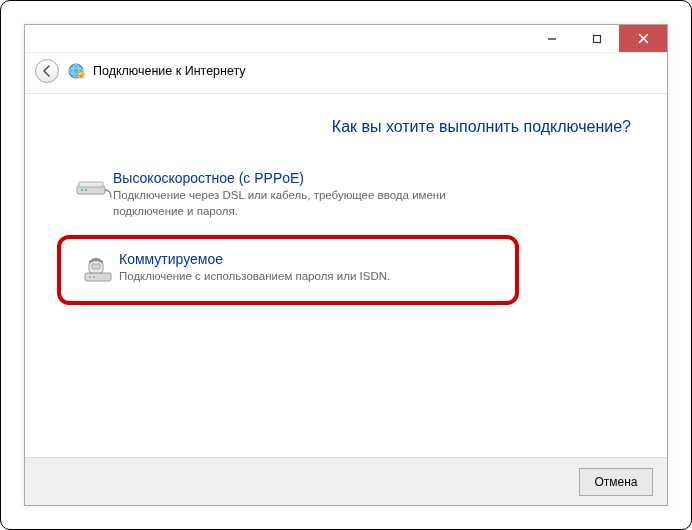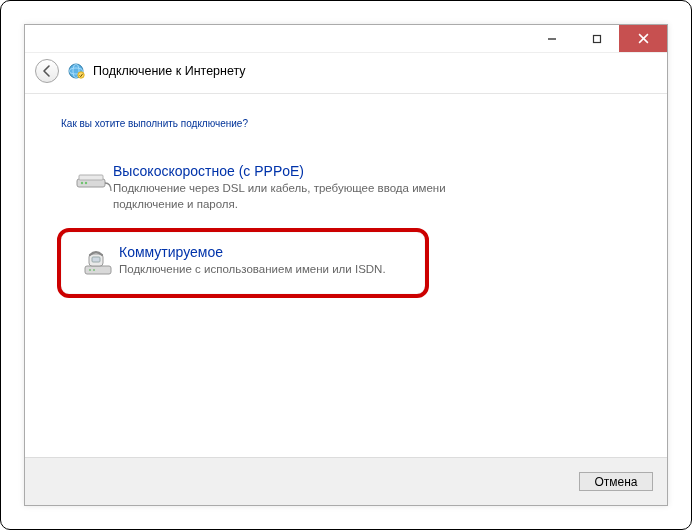--- a/index.html
+++ b/index.html
@@ -76,22 +76,23 @@
   .globe-icon { width: 18px; height:18px; display:flex; align-items:center; justify-content:center; }
   .header-title { font-size: 12.5px; color: #000; }
 
   .content {
     flex: 1;
     padding: 24px 36px 10px 36px;
     overflow: hidden;
   }
   .question {
     color: #003399;
-    font-size: 10px;
+    font-size: 16px;
     margin-bottom: 26px;
+    text-align: right;
   }
   .option {
     display: flex;
     padding: 8px 12px;
     margin-bottom: 8px;
     border-radius: 2px;
     width: 400px;
     cursor: pointer;
   }
   .option .opt-icon {
@@ -103,38 +104,38 @@
     padding-top: 2px;
   }
   .option .opt-texts { flex: 1; }
   .opt-title { color: #0033aa; font-size: 14px; }
   .opt-desc  { color: #666; font-size: 11.5px; margin-top: 2px; line-height: 1.35; }
 
   .highlight-wrap {
     border: 4px solid #cc0000;
     border-radius: 12px;
     padding: 4px 6px;
-    width: 372px;
+    width: 462px;
     margin-left: -4px;
     box-shadow: 0 0 1px rgba(0,0,0,0.3) inset;
   }
   .highlight-wrap .option { width: 100%; margin-bottom: 0; }
 
   .footer {
     height: 48px;
     background: #f0f0f0;
     border-top: 1px solid #dcdcdc;
     display: flex;
     align-items: center;
     justify-content: flex-end;
     padding-right: 14px;
   }
   .btn {
     min-width: 74px;
-    height: 19px;
+    height: 28px;
     background: #e9e9e9;
     border: 1px solid #acacac;
     font-size: 12px;
     font-family: inherit;
     cursor: pointer;
     padding: 0 4px;
   }
 </style>
 </head>
 <body>
@@ -205,21 +206,21 @@
               <rect x="6" y="20" width="26" height="8" rx="2" fill="#d9d9d9" stroke="#9a9a9a"></rect>
               <rect x="10" y="8" width="14" height="12" rx="3" fill="#eaeaea" stroke="#9a9a9a"></rect>
               <rect x="13" y="11" width="8" height="5" rx="1" fill="#cfd8e2" stroke="#9aa"></rect>
               <path d="M11 9 Q17 3 23 9" fill="none" stroke="#888" stroke-width="2.2" stroke-linecap="round"></path>
               <circle cx="11" cy="24" r="1" fill="#7bbf7b"></circle>
               <circle cx="15" cy="24" r="1" fill="#7bbf7b"></circle>
             </svg>
           </div>
           <div class="opt-texts">
             <div class="opt-title">Коммутируемое</div>
-            <div class="opt-desc">Подключение с использованием имени или ISDN.</div>
+            <div class="opt-desc">Подключение с использованием пароля или ISDN.</div>
           </div>
         </div>
       </div>
 
     </div>
 
     <div class="footer">
       <button class="btn">Отмена</button>
     </div>
 

